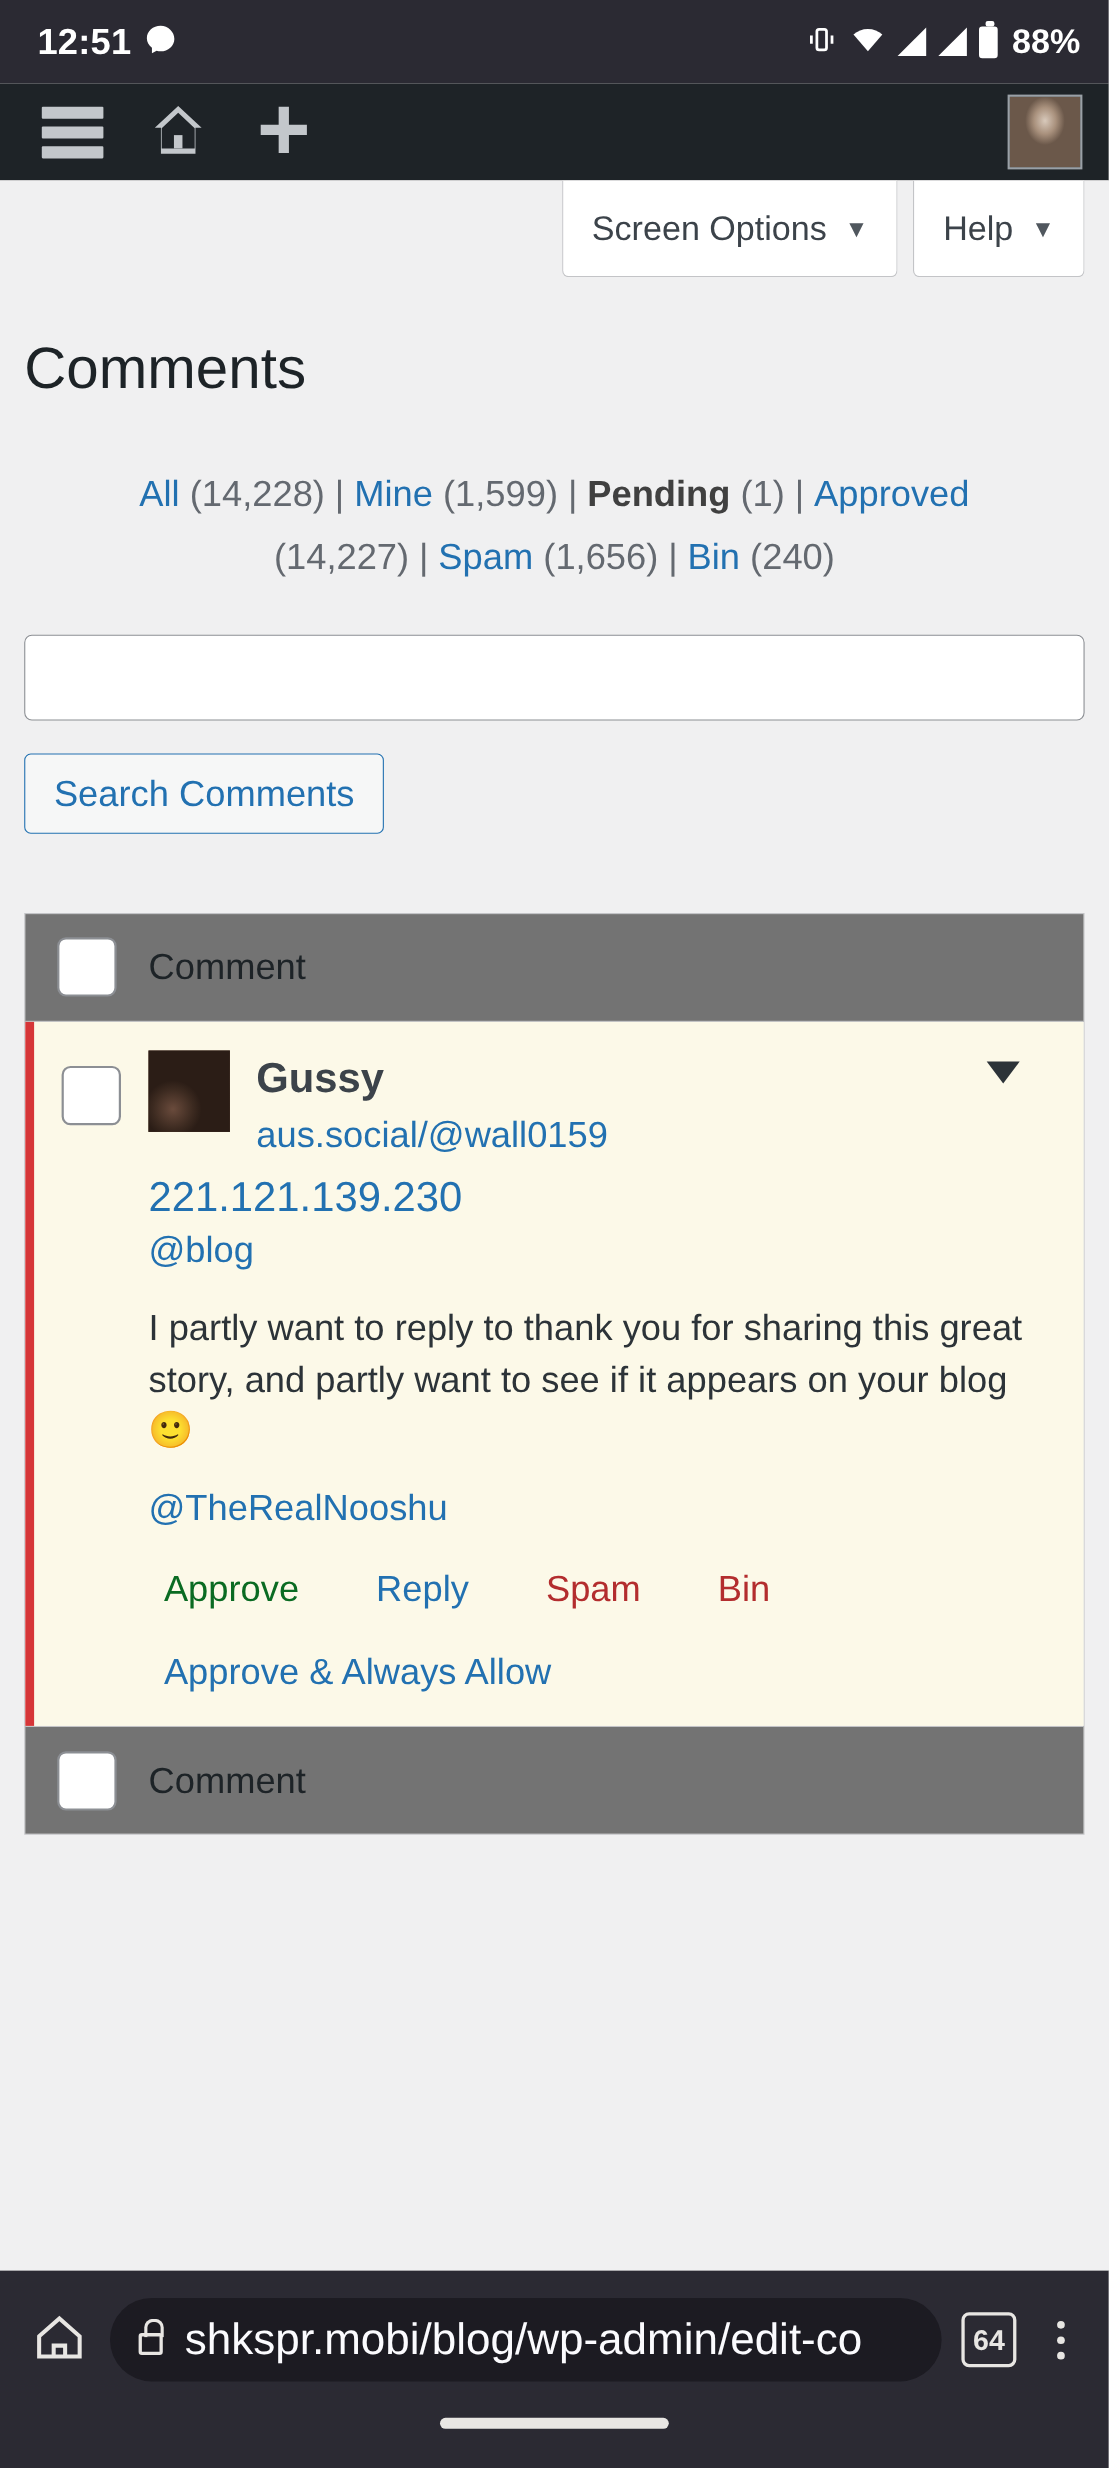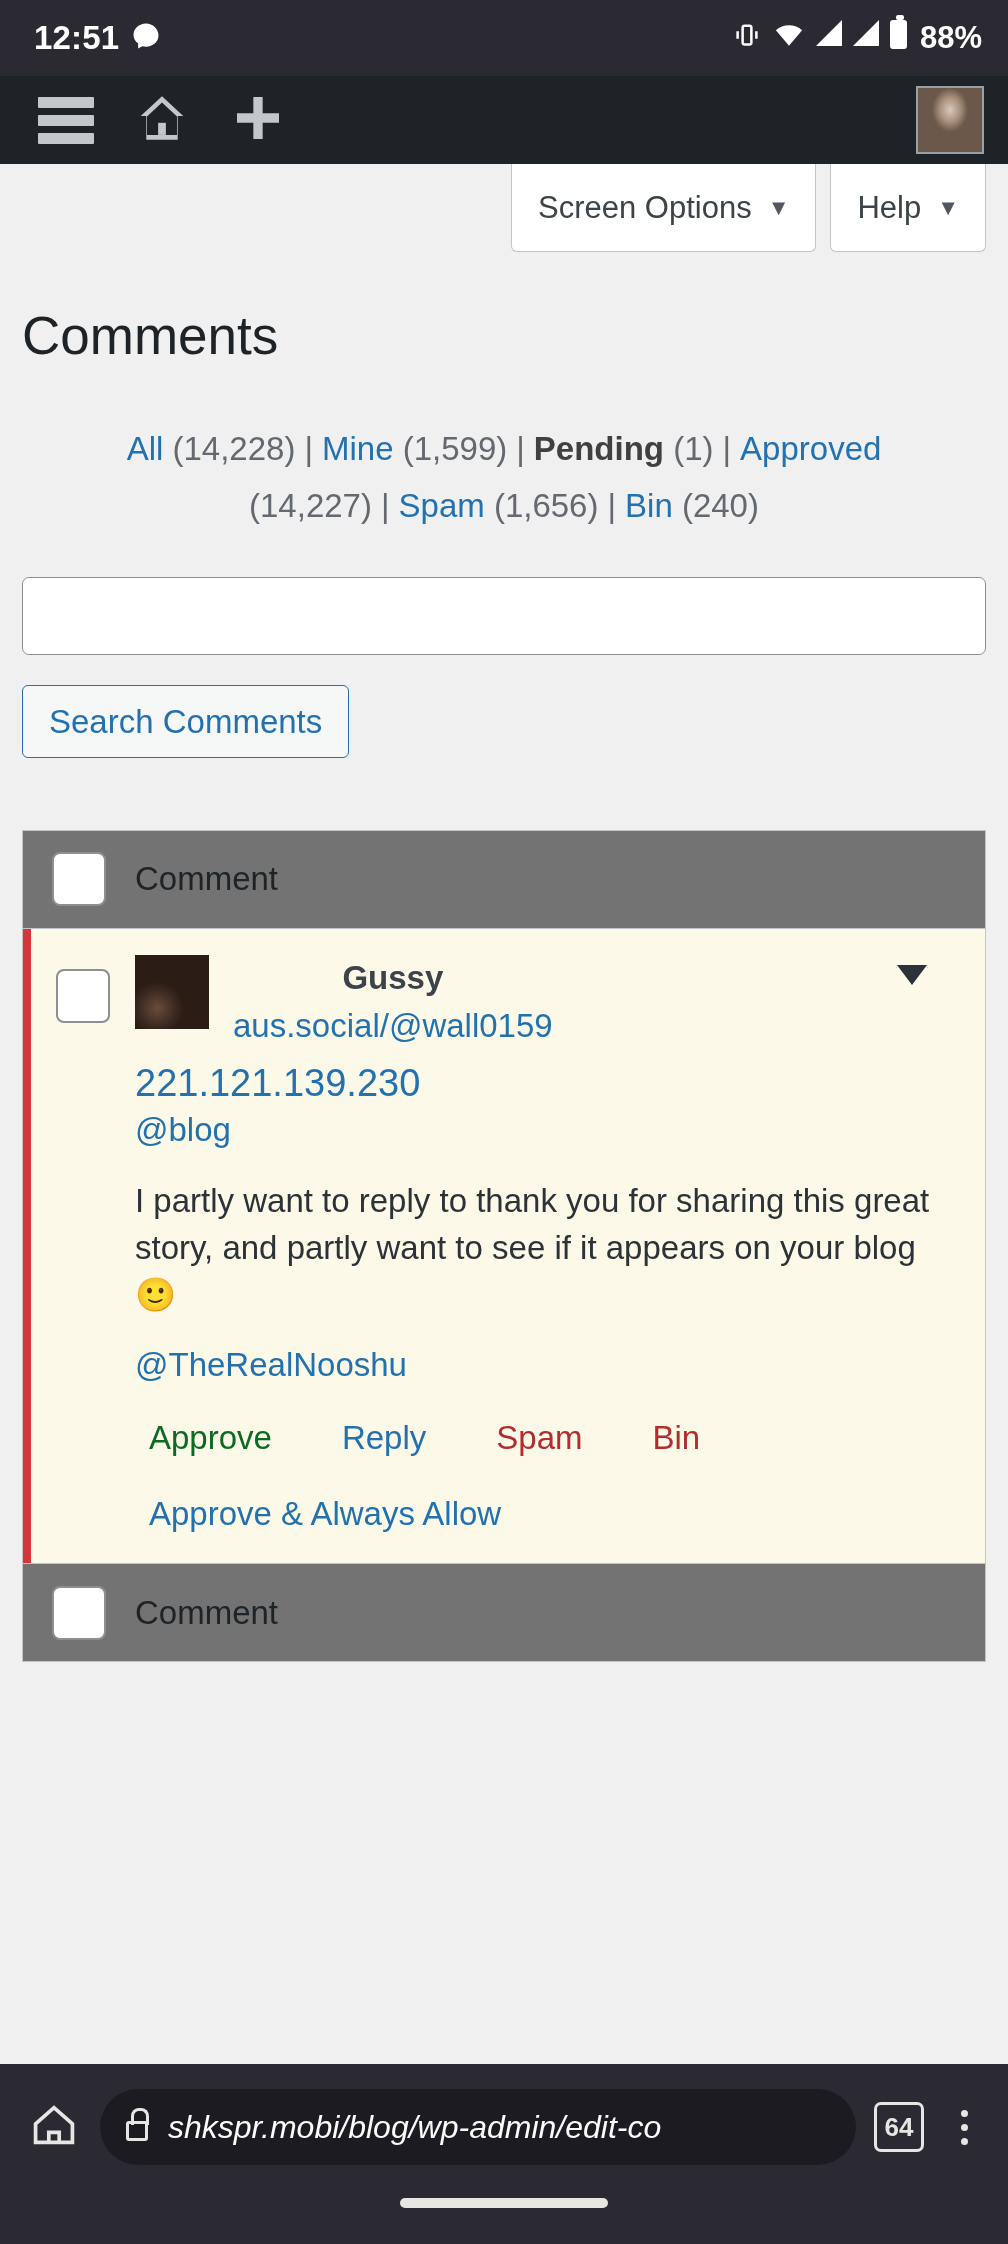--- a/index.html
+++ b/index.html
@@ -12,21 +12,21 @@
   .screen { position: relative; width: 1008px; height: 2244px; display: flex; flex-direction: column; }
 
   
   .status-bar {
     height: 76px; background: #2b2a33; color: #fff;
     display: flex; align-items: center; justify-content: space-between;
     padding: 0 26px 0 34px; flex: none;
   }
   .status-left { display: flex; align-items: center; gap: 12px; }
   .status-clock { font-size: 33px; font-weight: 700; letter-spacing: .2px; }
-  .status-right { display: flex; gap: 11px; }
+  .status-right { display: flex; align-items: center; gap: 11px; }
   .ico { display: inline-block; }
   .sig-tri { width: 0; height: 0; border-style: solid; border-width: 0 0 26px 26px;
              border-color: transparent transparent #fff transparent; }
   .batt { width: 17px; height: 29px; border: 3px solid #fff; border-radius: 3px; position: relative; background: #fff; }
   .batt:before { content: ""; position: absolute; top: -8px; left: 3px; width: 8px; height: 5px; background: #fff; border-radius: 2px; }
   .batt-pct { font-size: 31px; font-weight: 700; margin-left: 2px; }
 
   
   .admin-bar {
     height: 88px; background: #1e2327; flex: none;
@@ -110,21 +110,21 @@
   .comment-body { flex: 1; padding-right: 20px; }
   .author-line { display: flex; align-items: flex-start; gap: 24px; }
   .c-avatar {
     width: 74px; height: 74px; flex: none;
     background:
       radial-gradient(circle 26px at 30% 72%, #6a4b3c 0%, #3c2a20 70%, #2b1d16 100%),
       radial-gradient(circle 24px at 72% 34%, #d9b89c 0%, #a87f62 70%, #6a4b38 100%),
       linear-gradient(160deg, #e8e6e1 0%, #b9c4b0 38%, #55624a 100%);
   }
   .author-meta { padding-top: 4px; }
-  .author-name { font-size: 33px; font-weight: 700; color: #3c434a; line-height: 1.18; text-align: center; }
+  .author-name { font-size: 38px; font-weight: 700; color: #3c434a; line-height: 1.18; }
   .author-link { font-size: 33px; color: #2271b1; text-decoration: none; display: block; margin-top: 8px; line-height: 1.2; }
   .author-ip { font-size: 38px; color: #2271b1; text-decoration: none; display: block; margin-top: 16px; line-height: 1.2; padding-left: 0; }
   .ip-line { padding-left: 0; margin-top: 16px; }
   .c-text { font-size: 33px; color: #2c3338; line-height: 1.42; }
   .c-text p { margin-bottom: 24px; }
   .c-text a { color: #2271b1; text-decoration: none; }
   .row-caret {
     position: absolute; right: 58px; top: 36px;
     width: 0; height: 0; border-style: solid;
     border-width: 20px 15px 0 15px;
@@ -152,22 +152,22 @@
   .lock {
     width: 22px; height: 20px; border: 3px solid #e8e6e3; border-radius: 3px;
     position: relative; flex: none; margin-top: 8px;
   }
   .lock:before {
     content: ""; position: absolute; left: 2px; top: -16px;
     width: 12px; height: 14px; border: 3px solid #e8e6e3;
     border-bottom: none; border-radius: 8px 8px 0 0;
   }
   .url-text {
-    color: #fbfbfe; font-size: 32px; white-space: nowrap;
-    overflow: hidden; text-overflow: clip; flex: 1; font-style: italic;
+    color: #fbfbfe; font-size: 40px; white-space: nowrap;
+    overflow: hidden; text-overflow: clip; flex: 1;
   }
   .tabcount {
     width: 50px; height: 50px; border: 3px solid #e8e6e3; border-radius: 7px;
     color: #e8e6e3; font-size: 26px; font-weight: 700;
     display: flex; align-items: center; justify-content: center; flex: none;
   }
   .kebab { width: 44px; display: flex; flex-direction: column; align-items: center; gap: 7px; flex: none; }
   .kebab i { width: 7px; height: 7px; background: #e8e6e3; border-radius: 50%; display: block; }
   .navpill-wrap { height: 54px; background: #2b2a33; display: flex; align-items: flex-start; justify-content: center; flex: none; }
   .navpill { width: 208px; height: 10px; background: #e8e6e3; border-radius: 6px; margin-top: 8px; }

